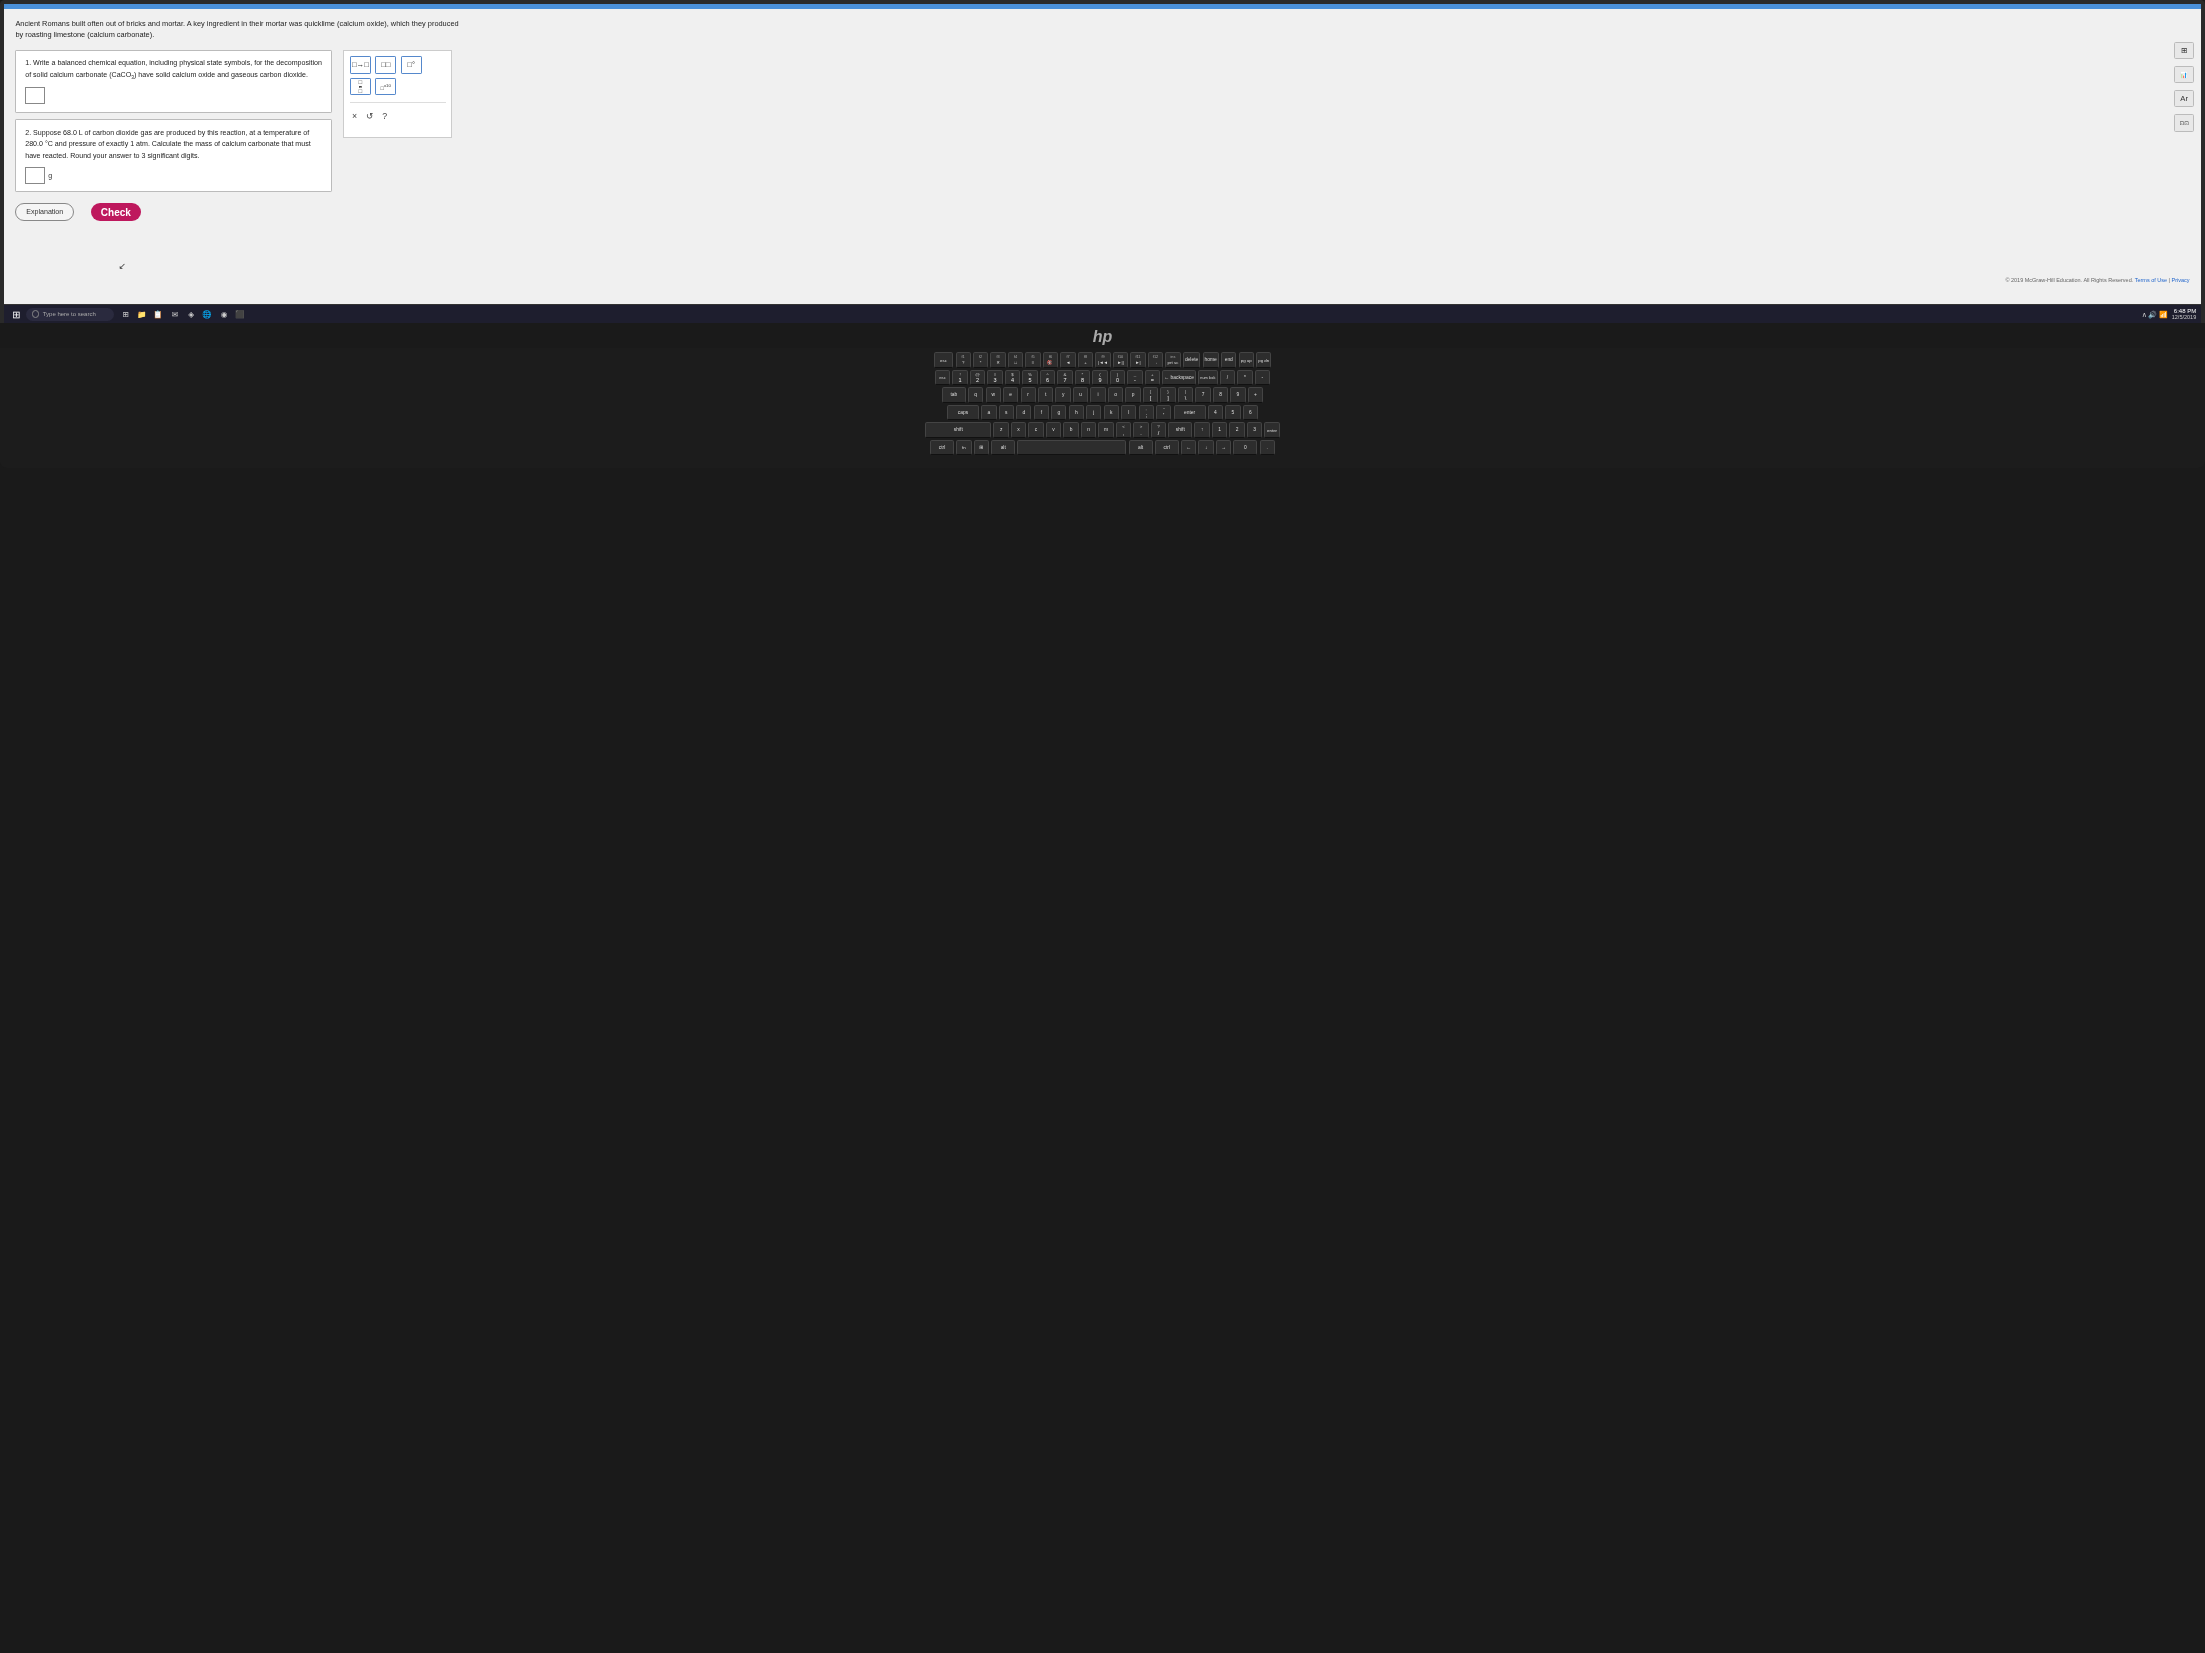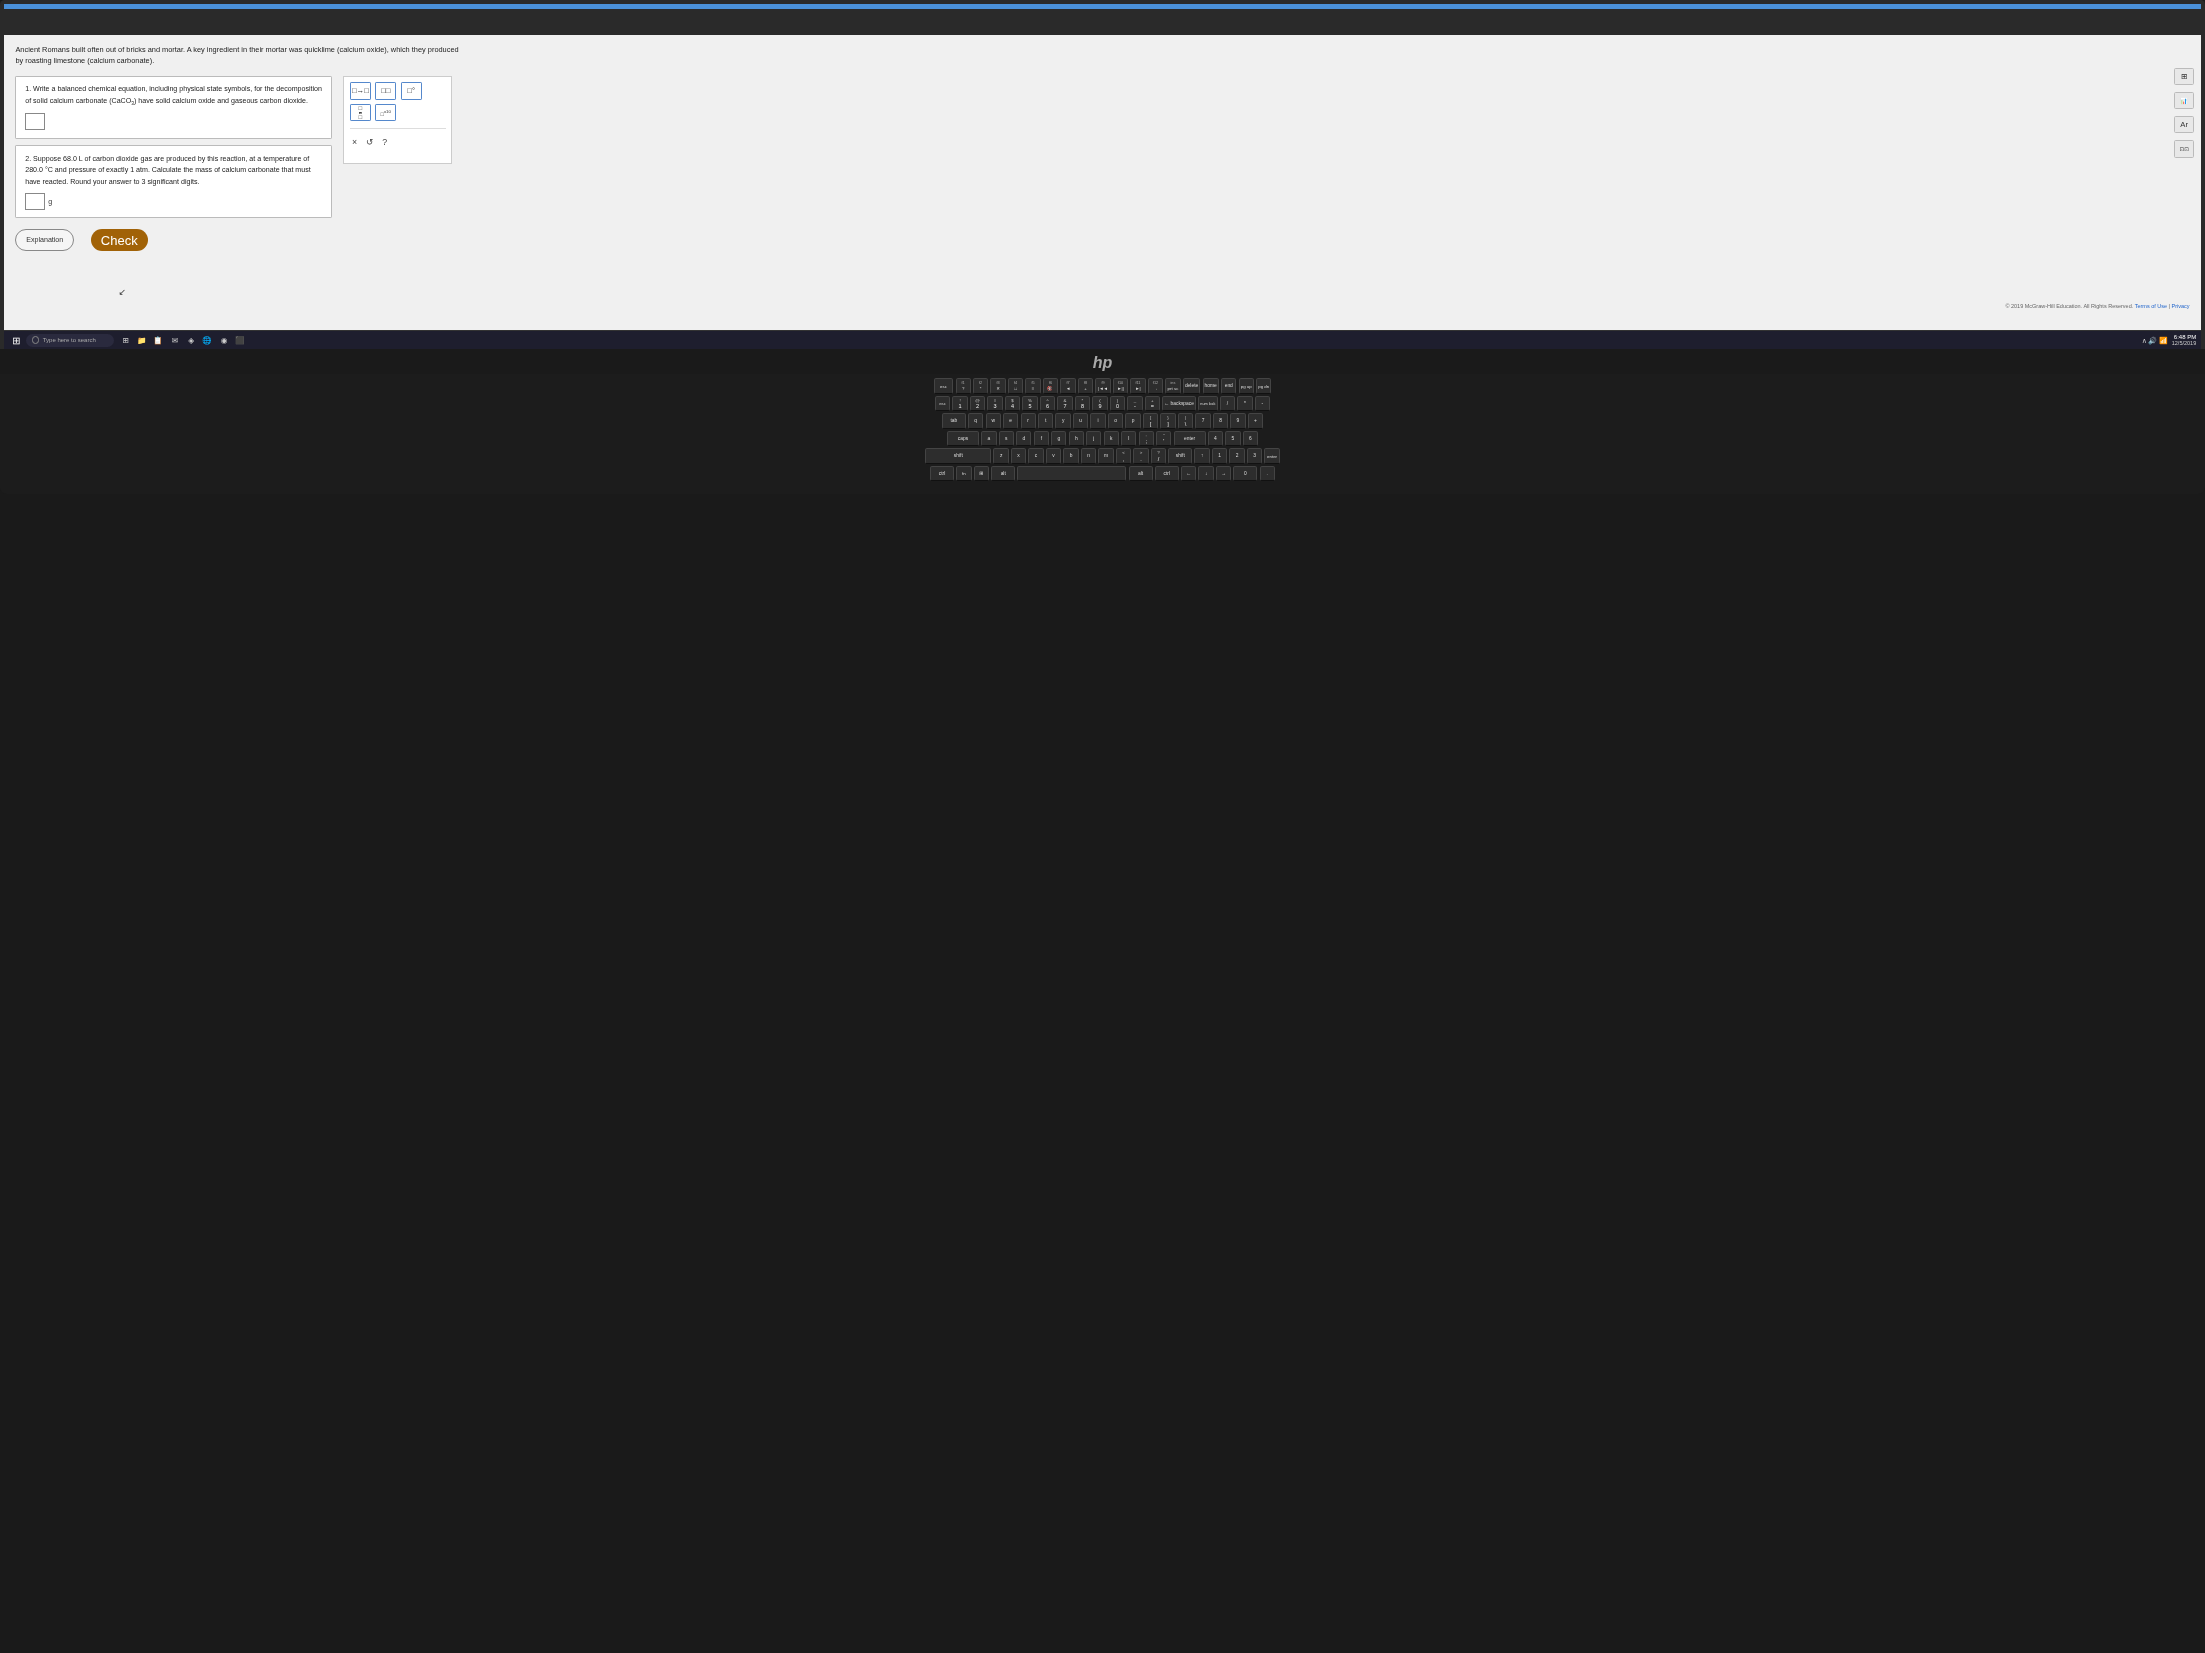--- a/index.html
+++ b/index.html
@@ -21,21 +21,20 @@
       border-radius: 4.4px 4.4px 0 0;
     }
 
     .browser-content {
       background: #f0f0f0;
       width: 100%;
       min-height: 295px;
       position: relative;
       padding: 8.8px 11px 33px 11px;
       overflow: hidden;
-      margin-top: 26px;
     }
 
     
     .browser-bar {
       background: #4a90d9;
       height: 4.4px;
       width: 100%;
       margin-bottom: 0;
     }
 
@@ -189,26 +188,26 @@
       background: #f5f5f5;
       border-radius: 11px;
       cursor: pointer;
       font-size: 7.1px;
       color: #333;
     }
 
     .btn-check {
       padding: 3.3px 9.8px;
       border: none;
-      background: #a16207;
+      background: #be185d;
       border-radius: 11px;
       cursor: pointer;
-      font-size: 13px;
+      font-size: 10px;
       color: #fff;
-      font-weight: normal;
+      font-weight: bold;
     }
 
     
     .footer-copyright {
       position: absolute;
       bottom: 21px;
       right: 11px;
       font-size: 5.5px;
       color: #666;
       text-align: right;

